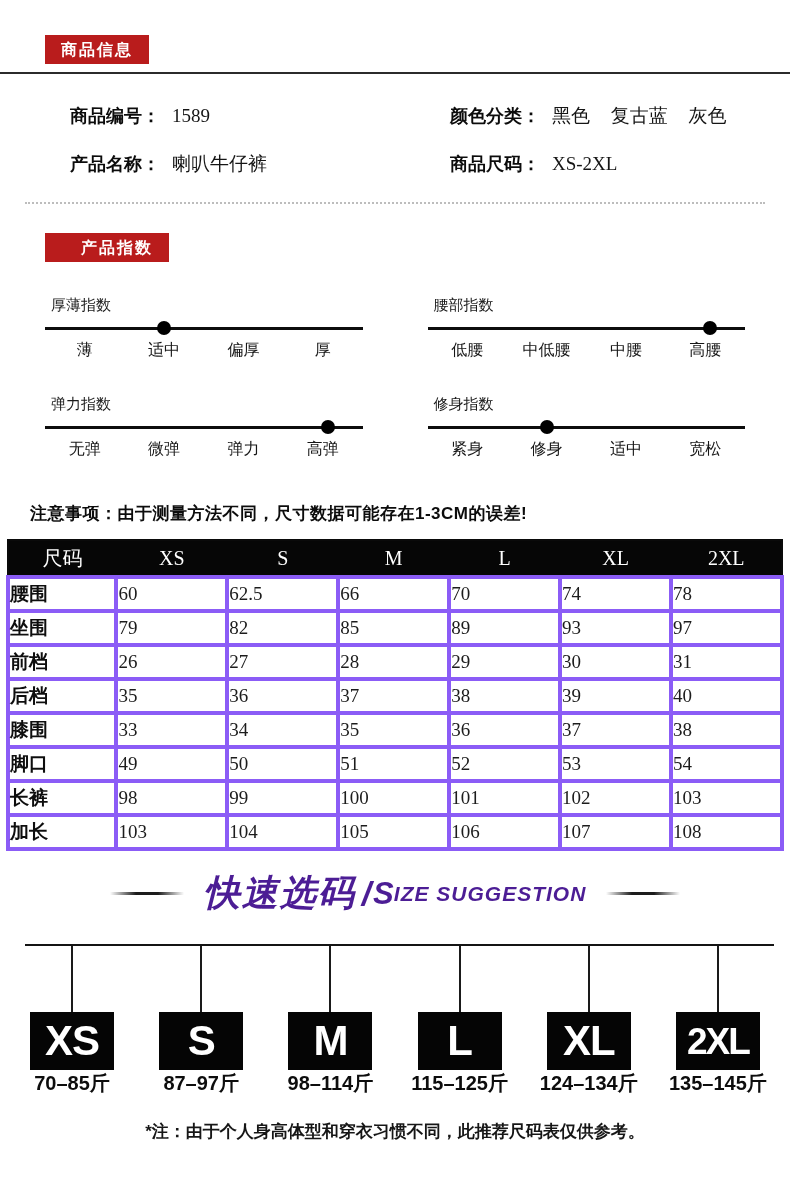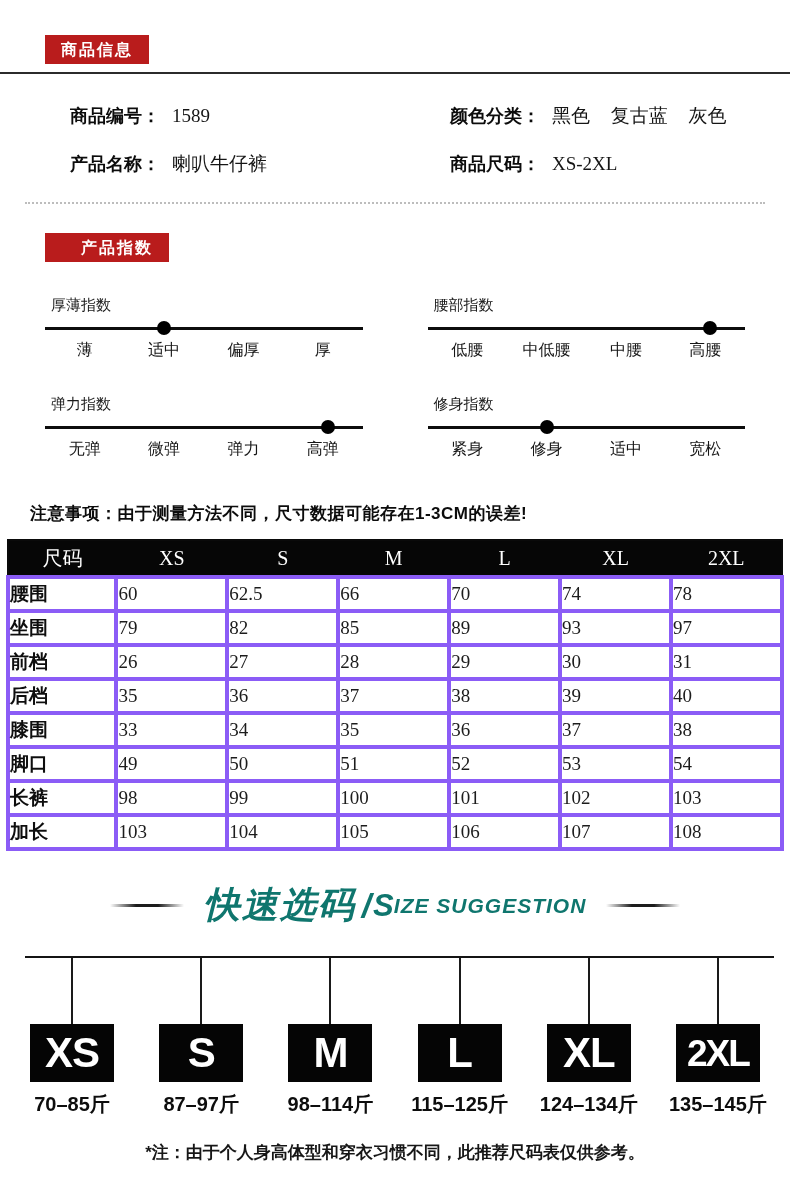--- a/index.html
+++ b/index.html
@@ -70,22 +70,22 @@
   .size-table td {
     height:34px; text-align:left; border:4px solid #8b5cf6;
     font-size:19px; color:#1c1c1c;
   }
   .size-table td.rowhead { font-weight:bold; color:#0e0e0e; }
   .size-table col.c0 { width:14%; }
   .size-table col.cn { width:14.33%; }
 
   
   .suggest-heading {
-    margin-top:30px; text-align:center; white-space:nowrap;
-    font-weight:bold; font-style:italic; color:#0f766e;
+    margin-top:18px; text-align:center; white-space:nowrap;
+    font-weight:bold; font-style:italic; color:#4c1d95;
   }
   .dash {
     display:inline-block; vertical-align:middle; width:74px; height:3px;
     background:linear-gradient(90deg, rgba(0,0,0,0), #1c1c1c 35%, #1c1c1c 65%, rgba(0,0,0,0));
     margin:0 20px;
   }
   .h-cn { font-size:36px; letter-spacing:2px; vertical-align:middle; }
   .h-slash { font-size:34px; vertical-align:middle; margin:0 2px 0 6px; }
   .h-en-big { font-size:31px; vertical-align:middle; }
   .h-en-small { font-size:21px; letter-spacing:1px; vertical-align:middle; }
@@ -96,21 +96,21 @@
   }
   .suggest-cols { display:flex; justify-content:space-between; padding-top:2px; }
   .suggest-col { width:84px; display:flex; flex-direction:column; align-items:center; }
   .tick { width:2px; height:66px; background:#1a1a1a; }
   .size-block {
     width:84px; height:58px; background:#050505; color:#fff;
     display:flex; align-items:center; justify-content:center;
     font-weight:bold; font-size:42px; letter-spacing:-1px; line-height:1;
   }
   .size-block.small { font-size:37px; letter-spacing:-2px; }
-  .weight { margin-top:9px; font-weight:bold; font-size:20px; white-space:nowrap; color:#0d0d0d; }
+  .weight { font-weight:bold; font-size:20px; white-space:nowrap; color:#0d0d0d; }
 
   
   .footer-note {
     margin-top:23px; text-align:center; font-weight:bold; font-size:17px; color:#161616;
   }
 </style>
 </head>
 <body>
 
 

